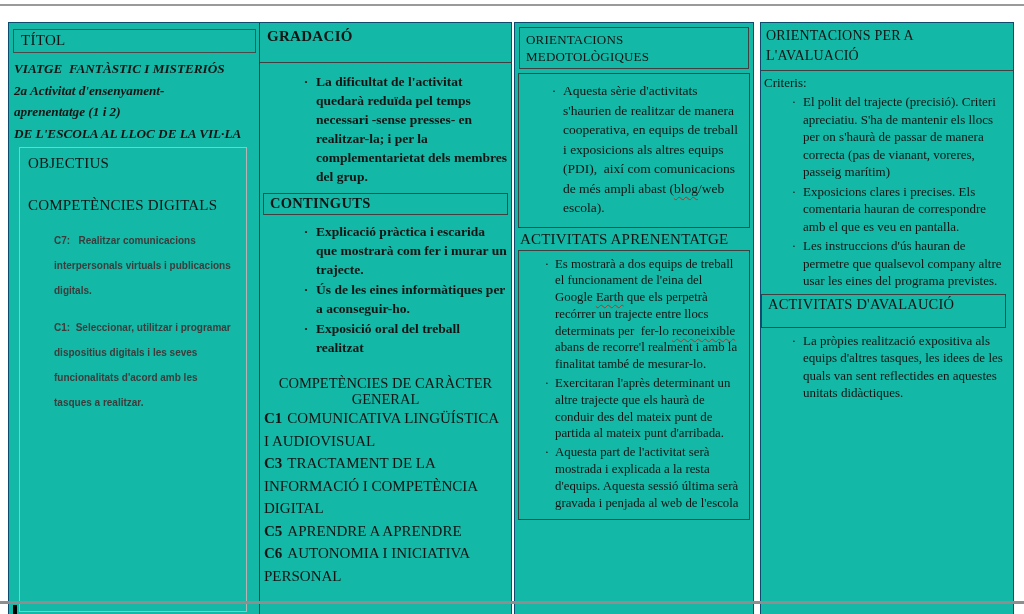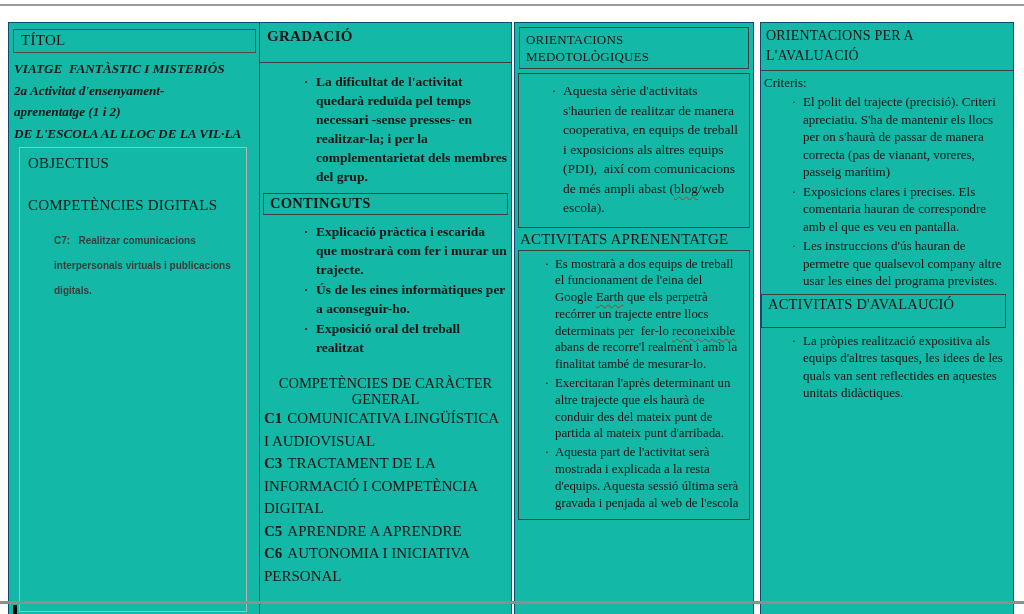--- a/index.html
+++ b/index.html
@@ -76,20 +76,21 @@
     </div>
     <div class="tl first prew">VIATGE  FANTÀSTIC I MISTERIÓS</div>
     <div class="tl prew">2a Activitat d'ensenyament-</div>
     <div class="tl prew">aprenentatge (1 i 2)</div>
     <div class="tl prew">DE L'ESCOLA AL LLOC DE LA VIL·LA</div>
 
     <div class="objbox">
       <div class="obj-h">OBJECTIUS</div>
       <div class="dig-h">COMPETÈNCIES DIGITALS</div>
       <div class="cpar prew">C7:   Realitzar comunicacions interpersonals virtuals i publicacions digitals.</div>
+      <div class="cpar prew">C1:  Seleccionar, utilitzar i programar dispositius digitals i les seves funcionalitats d'acord amb les tasques a realitzar.</div>
     </div>
   </div>
 
   <div class="cell" id="c2">
     <div class="h2g">GRADACIÓ</div>
 
     <div class="bullet b2">
       <span class="blt">·</span>
       <span class="prew">La dificultat de l'activitat quedarà reduïda pel temps necessari -sense presses- en realitzar-la; i per la complementarietat dels membres del grup.</span>
     </div>

